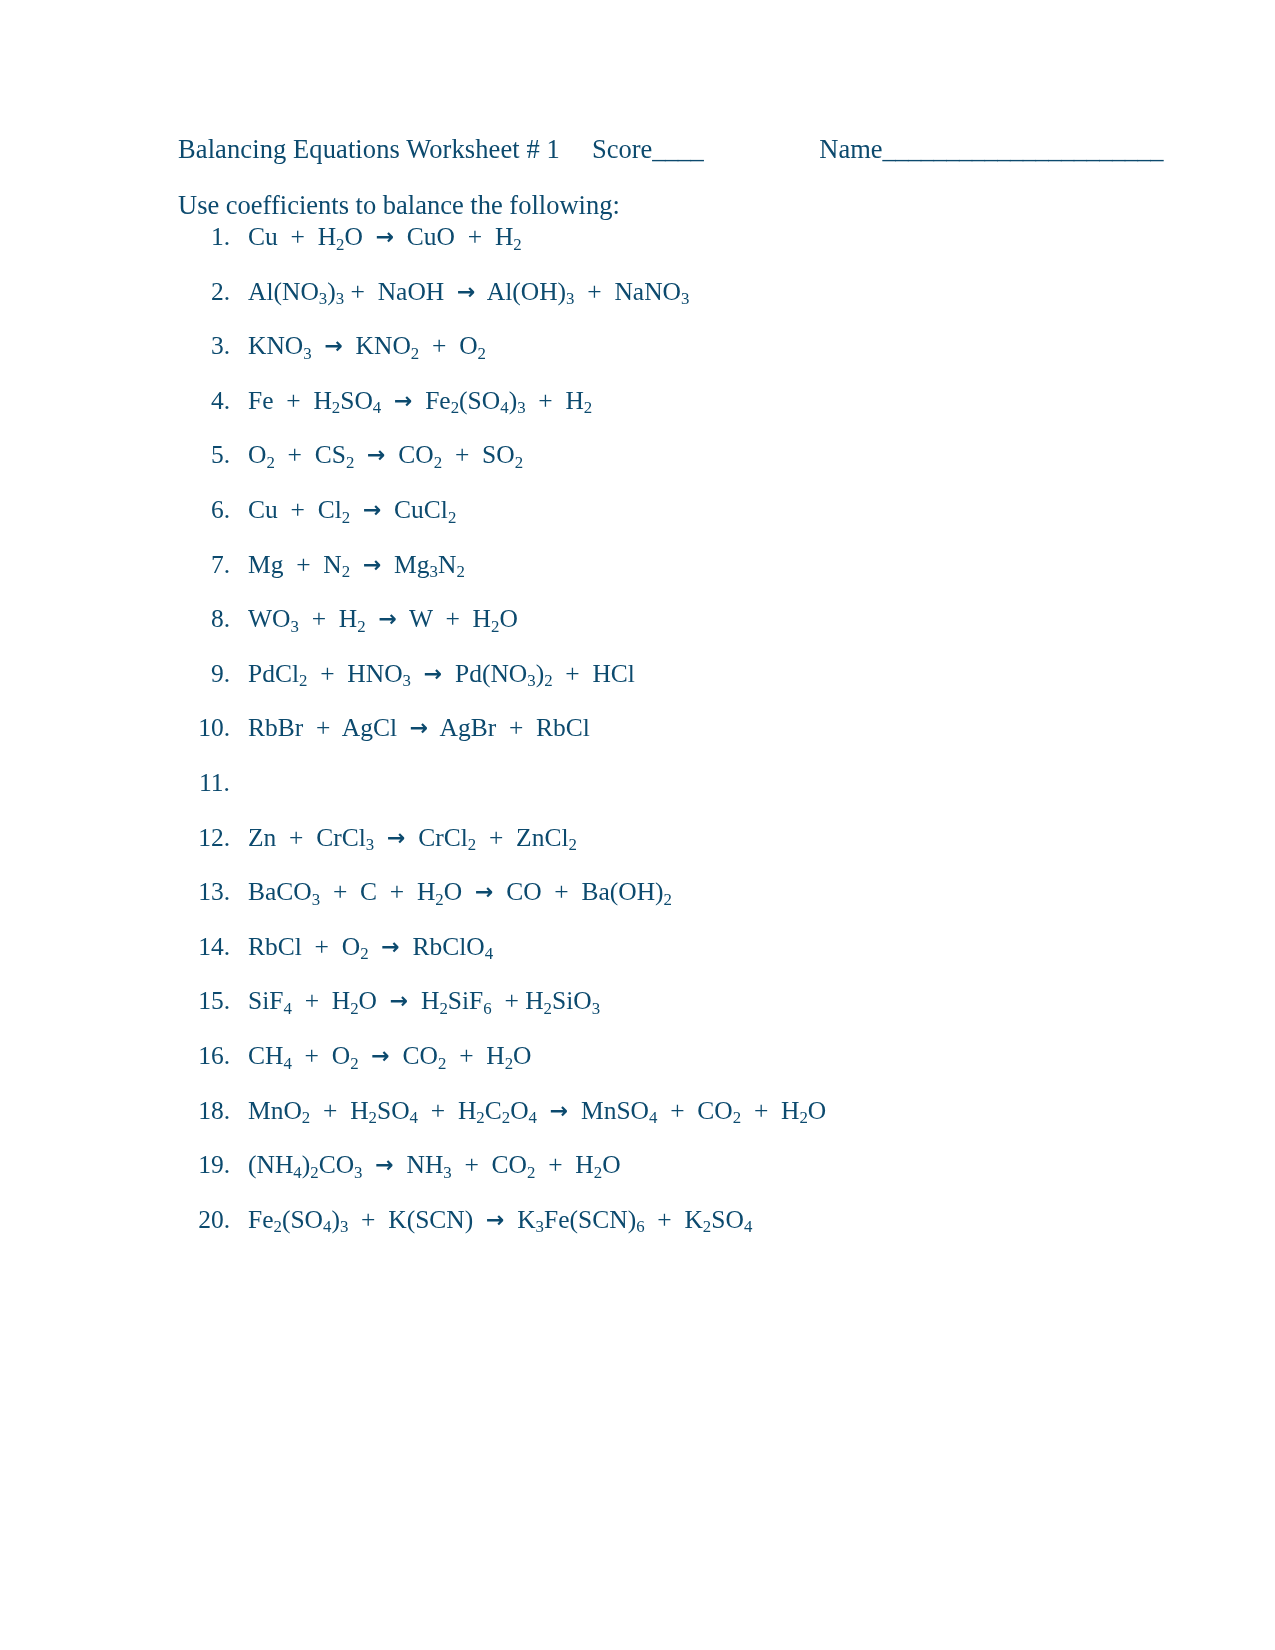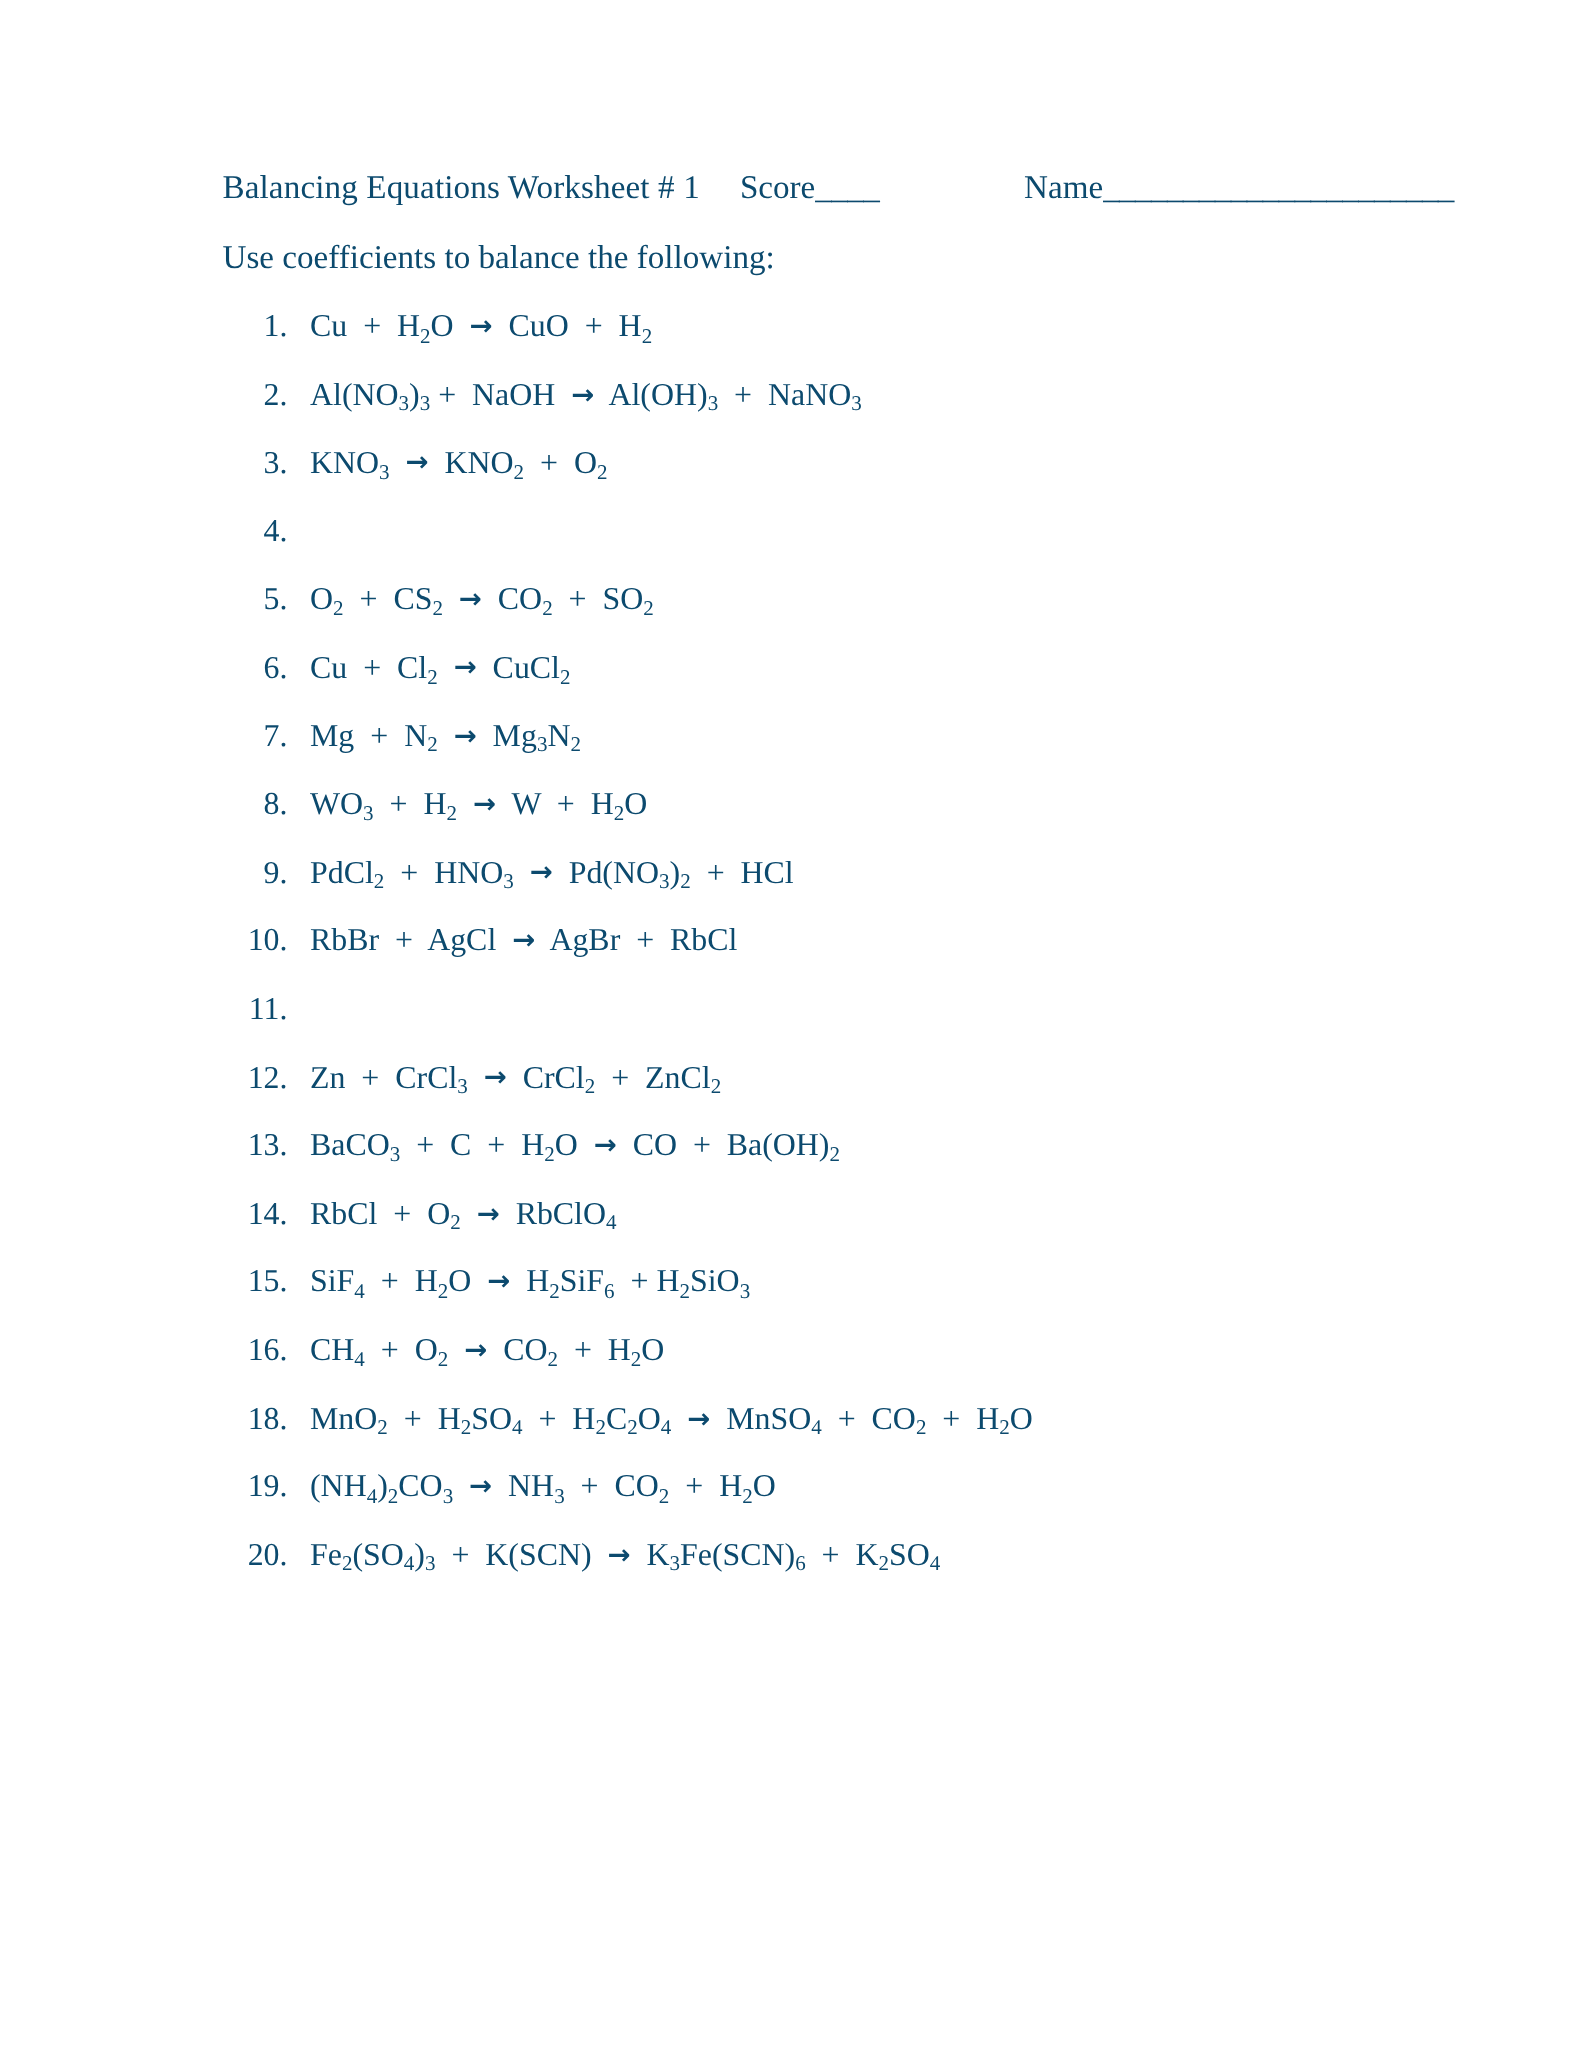--- a/index.html
+++ b/index.html
@@ -35,21 +35,20 @@
   .header-title { letter-spacing: 0.1px; }
   .header-score { margin-left: 32px; }
   .header-score-blank { letter-spacing: -0.5px; }
   .header-name { margin-left: 116px; }
   .header-name-blank { letter-spacing: -0.5px; }
 
   
   .instruction {
     font-size: 26.5px;
     line-height: 34px;
-    margin-bottom: 24px;
     white-space: pre;
   }
 
   
   .eq-list {
     list-style: none;
     margin: 0;
     padding: 0;
   }
   .eq-row {
@@ -99,21 +98,21 @@
       <span class="header-name-blank">______________________</span>
     </div>
 
     <div class="instruction">Use coefficients to balance the following:</div>
 
     <ol class="eq-list">
 
     <li class="eq-row"><span class="eq-num">1.</span><span class="eq-body">Cu  +  H<sub>2</sub>O  <span class="arrow">→</span>  CuO  +  H<sub>2</sub></span></li>
         <li class="eq-row"><span class="eq-num">2.</span><span class="eq-body">Al(NO<sub>3</sub>)<sub>3</sub> +  NaOH  <span class="arrow">→</span>  Al(OH)<sub>3</sub>  +  NaNO<sub>3</sub></span></li>
         <li class="eq-row"><span class="eq-num">3.</span><span class="eq-body">KNO<sub>3</sub>  <span class="arrow">→</span>  KNO<sub>2</sub>  +  O<sub>2</sub></span></li>
-        <li class="eq-row"><span class="eq-num">4.</span></li>
+        <li class="eq-row"><span class="eq-num">4.</span><span class="eq-body">Fe  +  H<sub>2</sub>SO<sub>4</sub>  <span class="arrow">→</span>  Fe<sub>2</sub>(SO<sub>4</sub>)<sub>3</sub>  +  H<sub>2</sub></span></li>
         <li class="eq-row"><span class="eq-num">5.</span><span class="eq-body">O<sub>2</sub>  +  CS<sub>2</sub>  <span class="arrow">→</span>  CO<sub>2</sub>  +  SO<sub>2</sub></span></li>
         <li class="eq-row"><span class="eq-num">6.</span><span class="eq-body">Cu  +  Cl<sub>2</sub>  <span class="arrow">→</span>  CuCl<sub>2</sub></span></li>
         <li class="eq-row"><span class="eq-num">7.</span><span class="eq-body">Mg  +  N<sub>2</sub>  <span class="arrow">→</span>  Mg<sub>3</sub>N<sub>2</sub></span></li>
         <li class="eq-row"><span class="eq-num">8.</span><span class="eq-body">WO<sub>3</sub>  +  H<sub>2</sub>  <span class="arrow">→</span>  W  +  H<sub>2</sub>O</span></li>
         <li class="eq-row"><span class="eq-num">9.</span><span class="eq-body">PdCl<sub>2</sub>  +  HNO<sub>3</sub>  <span class="arrow">→</span>  Pd(NO<sub>3</sub>)<sub>2</sub>  +  HCl</span></li>
         <li class="eq-row"><span class="eq-num">10.</span><span class="eq-body">RbBr  +  AgCl  <span class="arrow">→</span>  AgBr  +  RbCl</span></li>
         <li class="eq-row"><span class="eq-num">11.</span></li>
         <li class="eq-row"><span class="eq-num">12.</span><span class="eq-body">Zn  +  CrCl<sub>3</sub>  <span class="arrow">→</span>  CrCl<sub>2</sub>  +  ZnCl<sub>2</sub></span></li>
         <li class="eq-row"><span class="eq-num">13.</span><span class="eq-body">BaCO<sub>3</sub>  +  C  +  H<sub>2</sub>O  <span class="arrow">→</span>  CO  +  Ba(OH)<sub>2</sub></span></li>
         <li class="eq-row"><span class="eq-num">14.</span><span class="eq-body">RbCl  +  O<sub>2</sub>  <span class="arrow">→</span>  RbClO<sub>4</sub></span></li>

